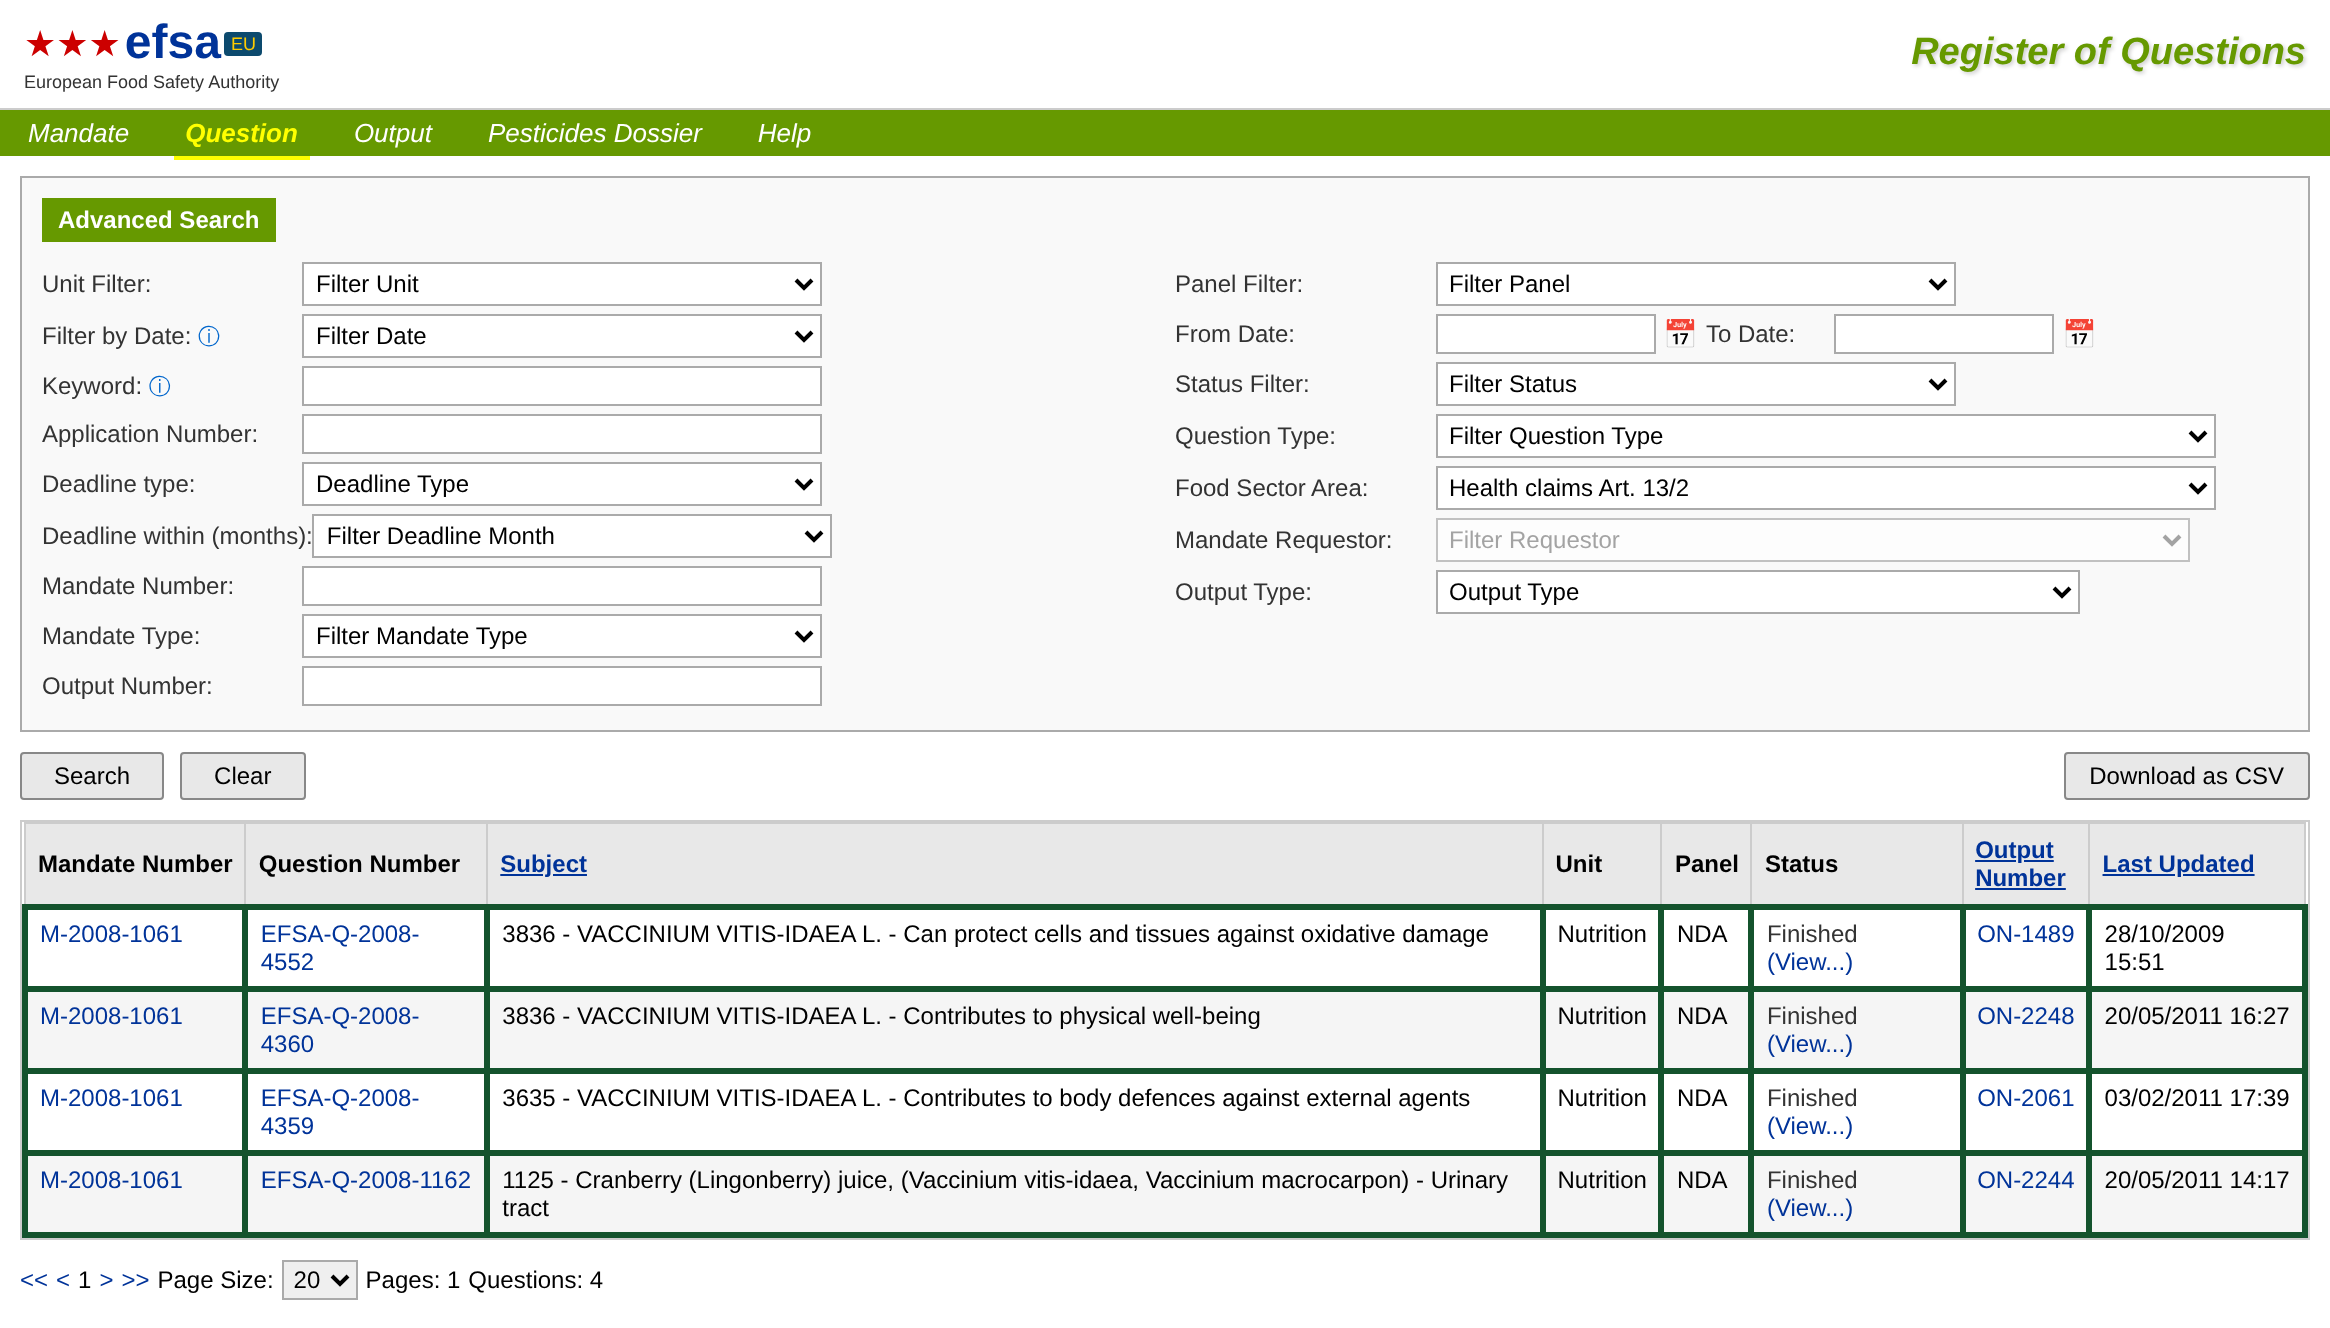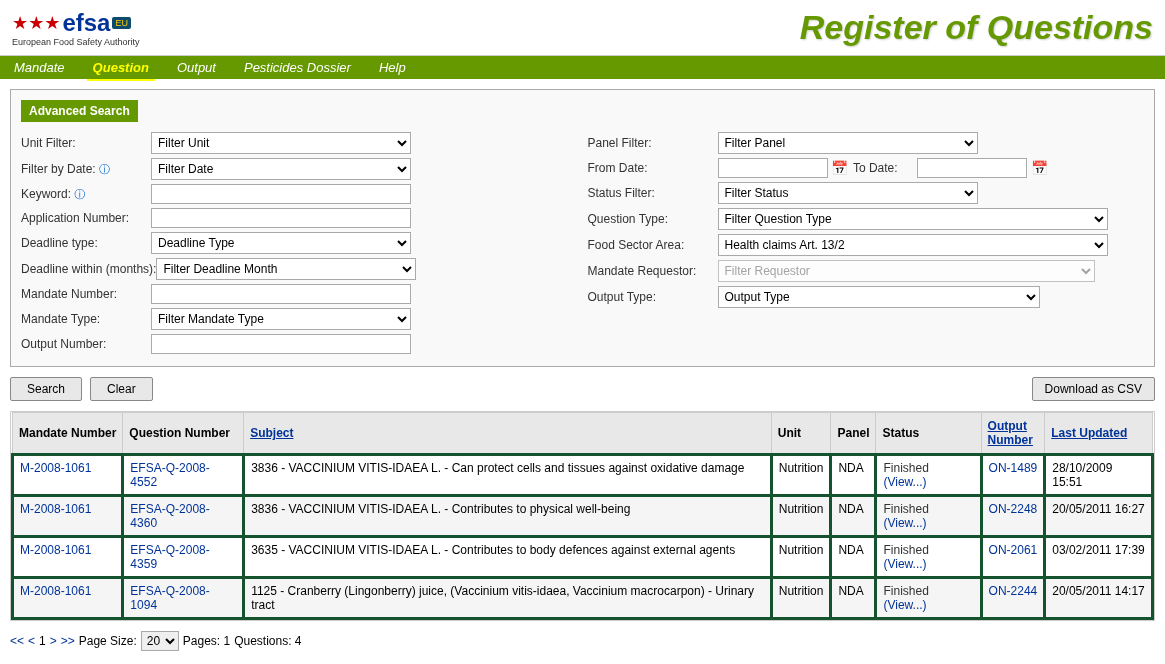--- a/index.html
+++ b/index.html
@@ -2,21 +2,21 @@
 <html><head>
   <meta charset="utf-8">
   <style>
     * { box-sizing: border-box; margin: 0; padding: 0; }
     body { font-family: Arial, sans-serif; font-size: 12px; background: #fff; }
 
     
     .header { display: flex; align-items: center; justify-content: space-between; padding: 8px 12px; background: #fff; border-bottom: 1px solid #ccc; }
     .logo-area { display: flex; align-items: center; }
     .title-area { flex: 1; text-align: right; }
-    .register-title { font-size: 34px; font-weight: bold; color: #669900; font-style: italic; text-shadow: 1px 1px 2px rgba(0,0,0,0.2); }
+    .register-title { font-size: 19px; font-weight: bold; color: #669900; font-style: italic; text-shadow: 1px 1px 2px rgba(0,0,0,0.2); }
 
     
     .nav-bar { background: #669900; padding: 0; }
     .nav-bar ul { list-style: none; display: flex; padding: 4px 8px; gap: 16px; }
     .nav-bar ul li a { color: #fff; text-decoration: none; font-size: 13px; padding: 4px 6px; font-style: italic; }
     .nav-bar ul li a.active { color: #ffff00; font-weight: bold; border-bottom: 2px solid #ffff00; }
 
     
     .adv-search-section { margin: 10px; border: 1px solid #aaa; padding: 10px; background: #f9f9f9; }
     .adv-search-header { background: #669900; color: #fff; font-weight: bold; font-size: 12px; padding: 4px 8px; display: inline-block; margin-bottom: 8px; }
@@ -257,21 +257,21 @@
       <td><a href="#">EFSA-Q-2008-4359</a></td>
       <td>3635 - VACCINIUM VITIS-IDAEA L. - Contributes to body defences against external agents</td>
       <td>Nutrition</td>
       <td>NDA</td>
       <td class="status-finished">Finished <a href="#">(View...)</a></td>
       <td class="output-num-cell"><a href="#">ON-2061</a></td>
       <td>03/02/2011 17:39</td>
     </tr>
         <tr>
       <td><a href="#">M-2008-1061</a></td>
-      <td><a href="#">EFSA-Q-2008-1094</a></td>
+      <td><a href="#">EFSA-Q-2008-1162</a></td>
       <td>1125 - Cranberry (Lingonberry) juice, (Vaccinium vitis-idaea, Vaccinium macrocarpon) - Urinary tract</td>
       <td>Nutrition</td>
       <td>NDA</td>
       <td class="status-finished">Finished <a href="#">(View...)</a></td>
       <td class="output-num-cell"><a href="#">ON-2244</a></td>
       <td>20/05/2011 14:17</td>
     </tr>
       </tbody>
   </table>
 </div>

